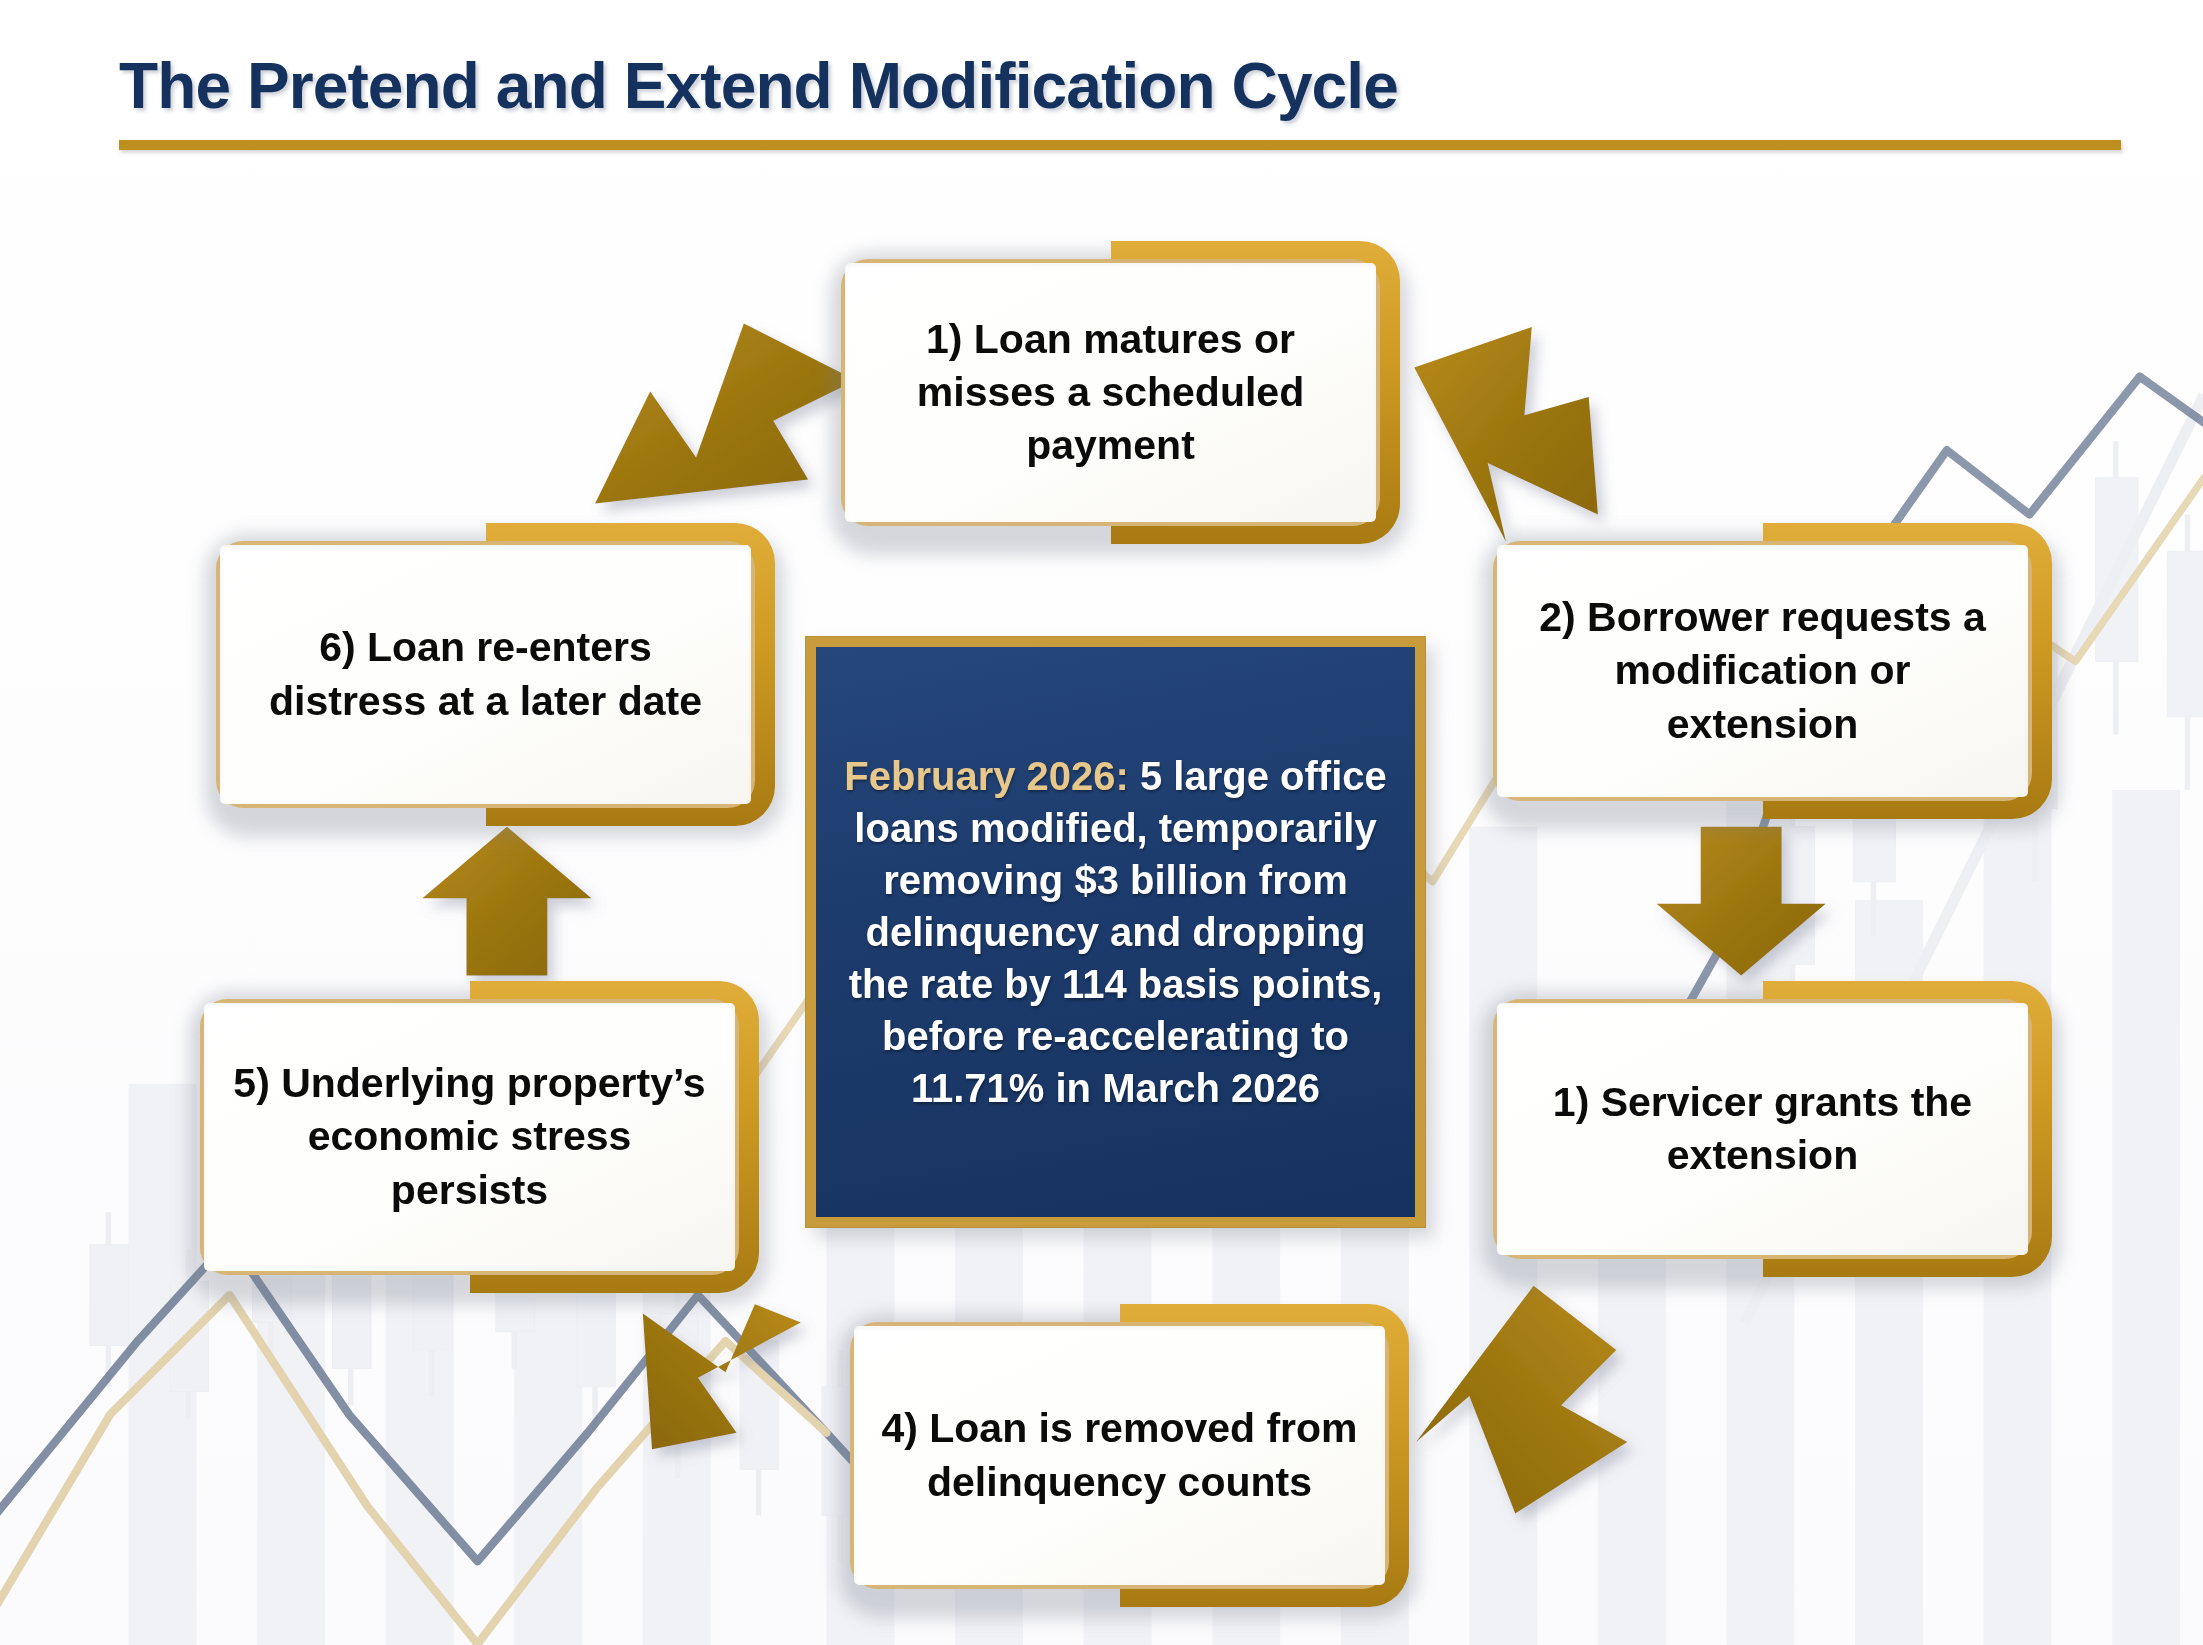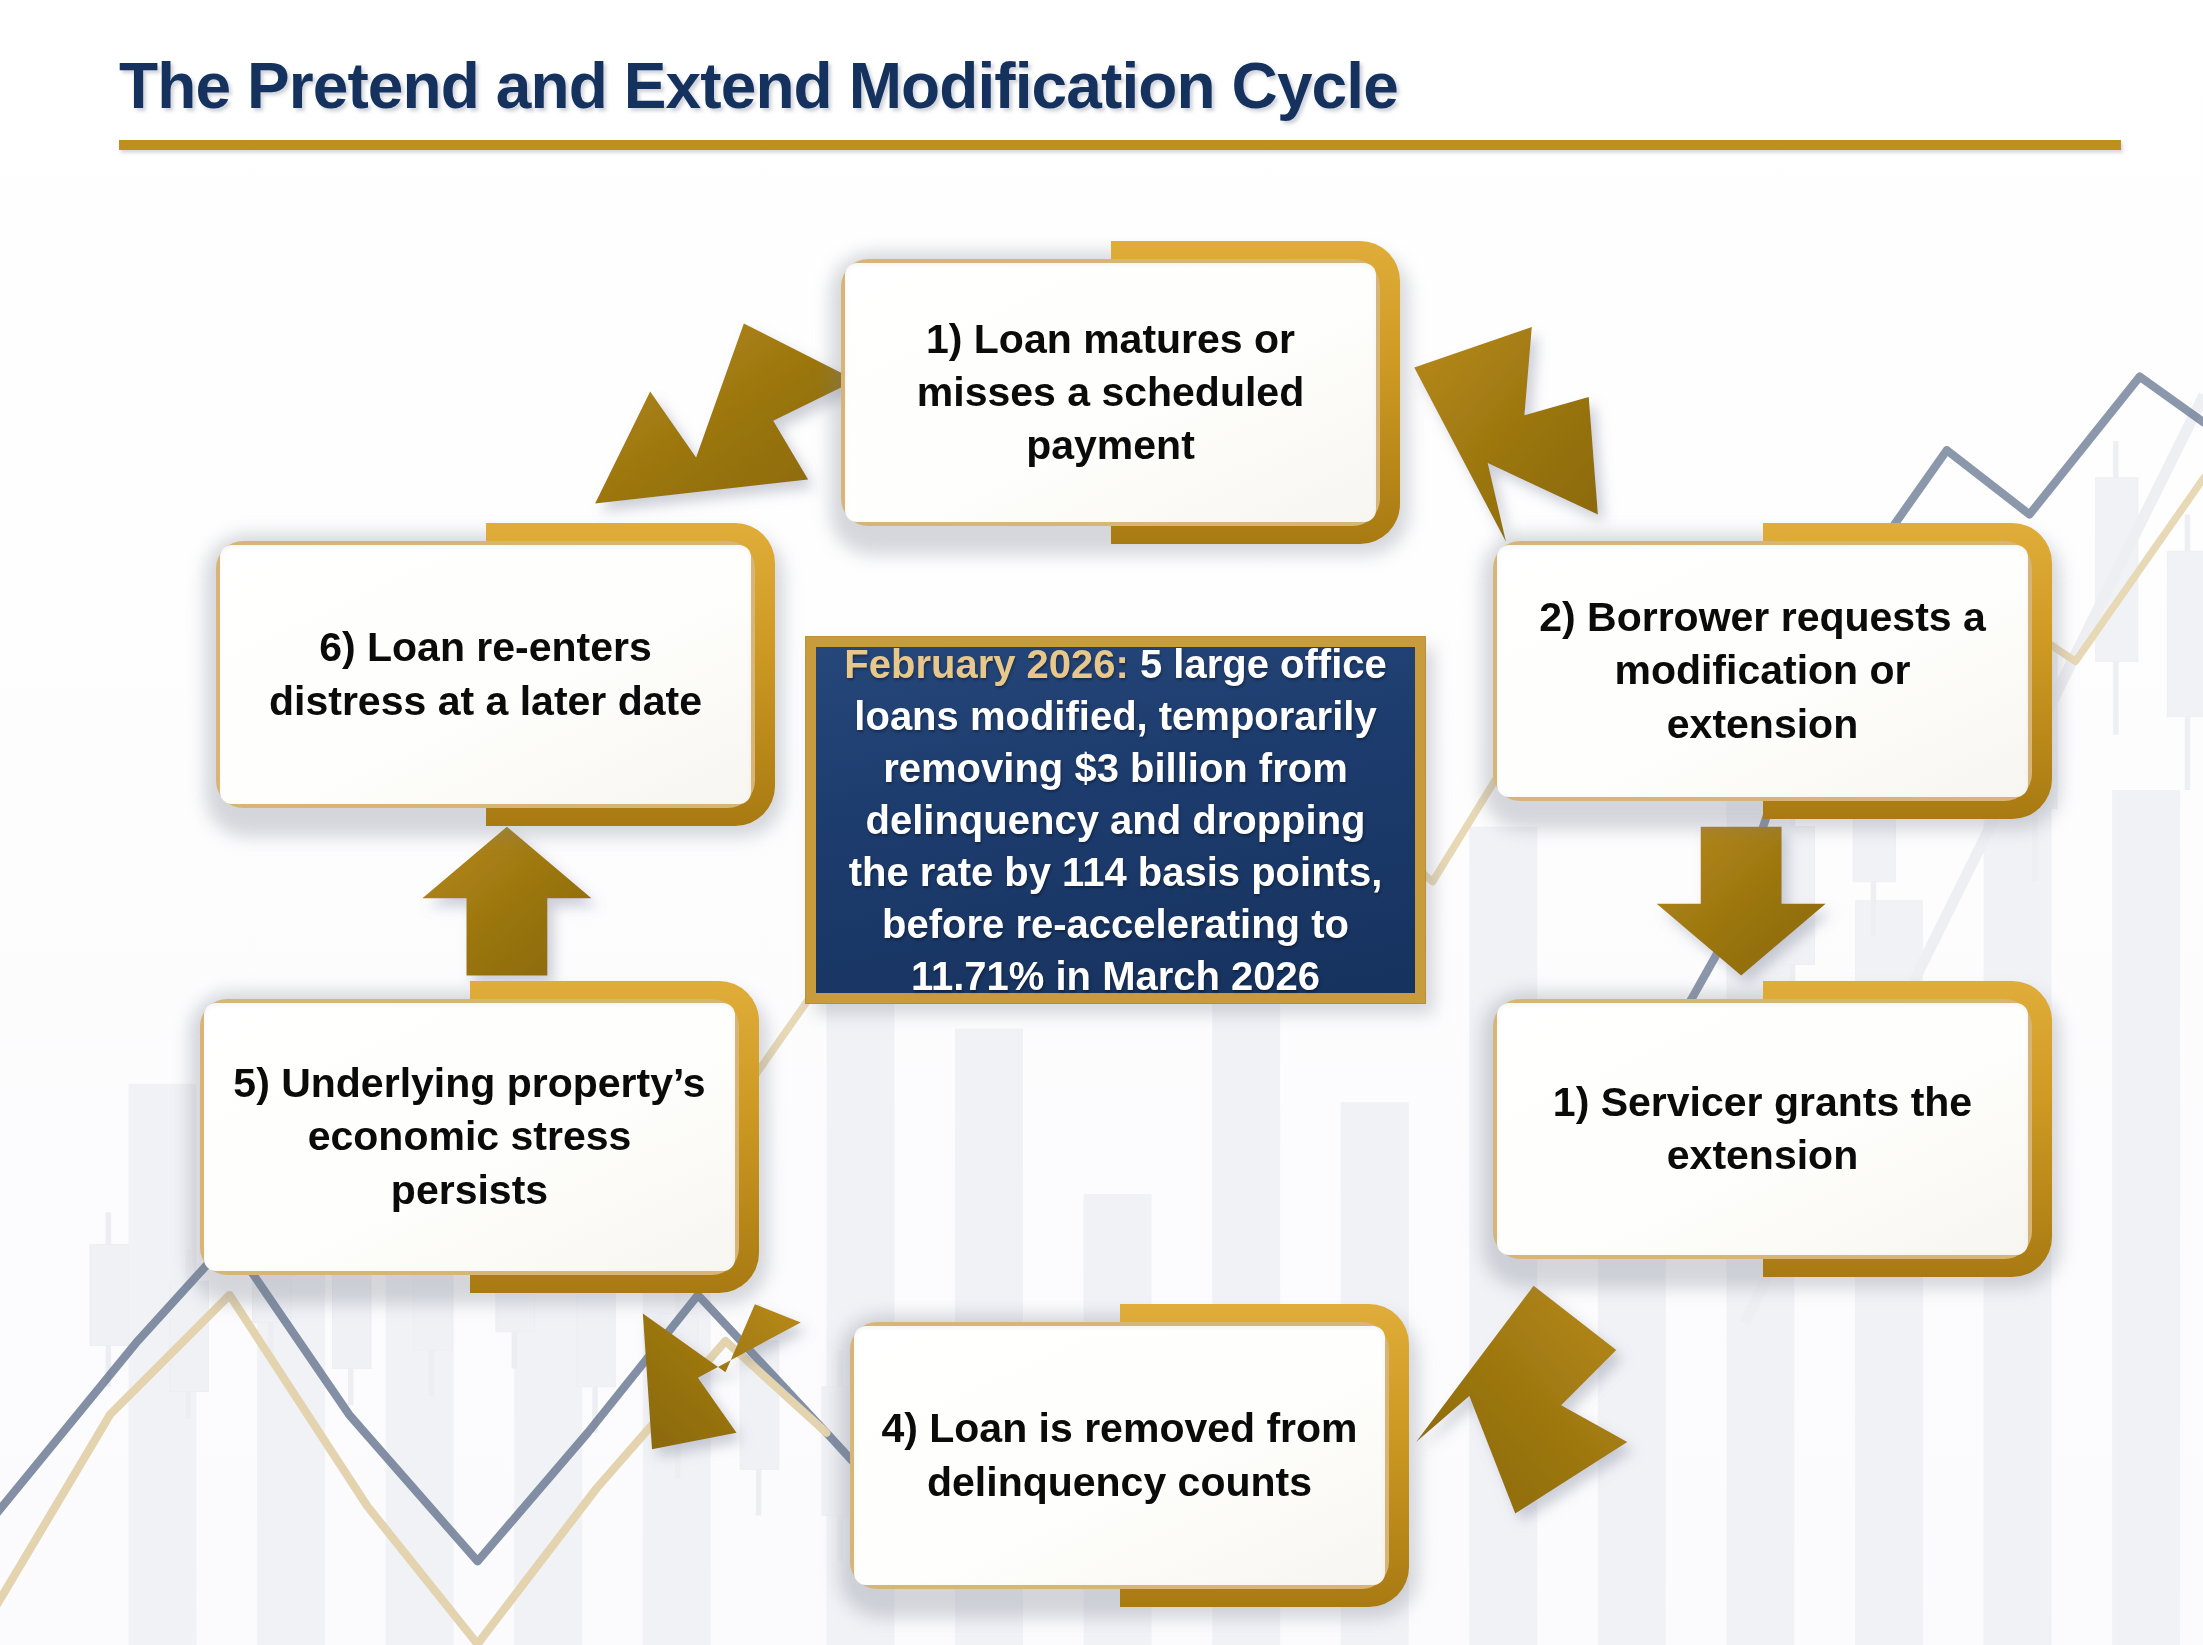--- a/index.html
+++ b/index.html
@@ -46,42 +46,42 @@
   .node .frame .half-gold{
     position:absolute;right:0;top:0;width:50%;height:100%;
     background:linear-gradient(180deg,#E0AD3A 0%,#CE9A23 40%,#A87A12 100%);
   }
   .node .inner-stroke{
     position:absolute;left:20px;top:18.4px;right:20px;bottom:18.4px;
     border-radius:27.5px;background:#D6B576;
   }
   .node .card{
     position:absolute;left:24px;top:22px;right:24px;bottom:22px;
-    border-radius:12px;
+    border-radius:5px;
     background:linear-gradient(155deg,#FFFFFF 0%,#FEFEFC 55%,#F7F6F1 100%);
     display:flex;align-items:center;justify-content:center;
     box-shadow:inset 0 1.8px 5.5px rgba(0,0,0,.05);
   }
   .node .label{
     text-align:center;color:#0B0B0B;
     font-size:41px;line-height:1.30;font-weight:600;
     padding:0 24px;
   }
 
   
   #node1{left:821px;top:241px;width:579px;height:303px;}
   #node2{left:1473px;top:523px;width:579px;height:296px;}
   #node3{left:1473px;top:981px;width:579px;height:296px;}
   #node4{left:830px;top:1304px;width:579px;height:303px;}
   #node5{left:180px;top:981px;width:579px;height:312px;}
   #node6{left:196px;top:523px;width:579px;height:303px;}
 
   
   #callout{
-    position:absolute;left:806px;top:637px;width:619px;height:366px;z-index:40;
+    position:absolute;left:806px;top:637px;width:619px;height:590px;z-index:40;
   }
   #callout .cshadow{
     position:absolute;left:9.2px;top:11px;right:-9.2px;bottom:-11px;
     background:rgba(120,125,140,.30);filter:blur(8.3px);
   }
   #callout .cframe{
     position:absolute;inset:0;background:#C89B3C;
     box-shadow:0 0 0 0.9px #B2852B;
   }
   #callout .cbody{

